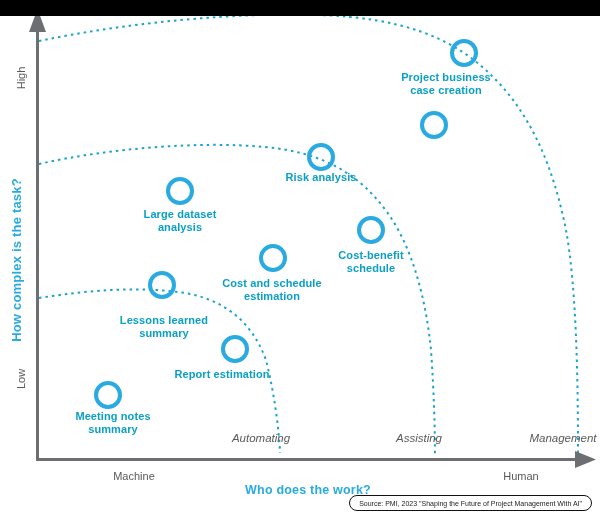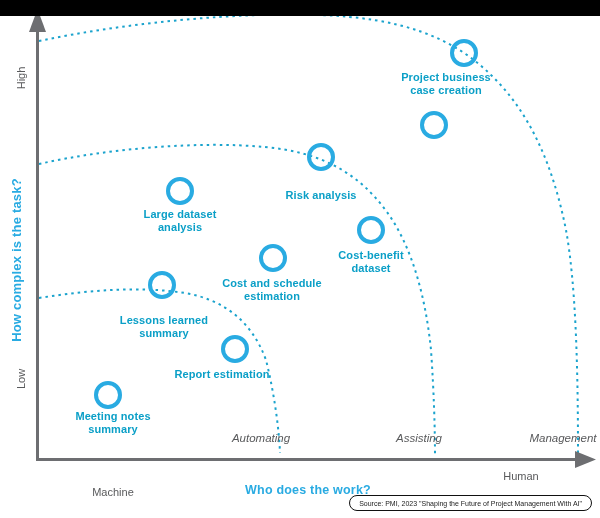--- a/index.html
+++ b/index.html
@@ -73,21 +73,21 @@
 
     <line x1="37.5" y1="460" x2="37.5" y2="30" stroke="#6d6e71" stroke-width="3"></line>
     <polygon points="37.5,9 29,32 46,32" fill="#6d6e71"></polygon>
     <line x1="36" y1="459.5" x2="578" y2="459.5" stroke="#6d6e71" stroke-width="3"></line>
     <polygon points="596,459.5 575,451 575,468" fill="#6d6e71"></polygon>
   </svg>
 
   <div class="ytitle" style="left:16px; top:260px;">How complex is the task?</div>
   <div class="ytick" style="left:21px; top:78px;">High</div>
   <div class="ytick" style="left:21px; top:379px;">Low</div>
-  <div class="xtick" style="left:113px; top:470px;margin-top:16px;">Machine</div>
+  <div class="xtick" style="left:134px; top:470px;">Machine</div>
   <div class="xtick" style="left:521px; top:470px;">Human</div>
   <div class="xtitle" style="left:308px; top:483px;">Who does the work?</div>
 
   <div class="zone-label" style="left:237px; top:432px;">Automating</div>
   <div class="zone-label" style="left:395px; top:432px;">Assisting</div>
   <div class="zone-label" style="left:539px; top:432px;">Management</div>
 
   <div class="pt" style="left:108px; top:395px;"></div>
   <div class="pt" style="left:235px; top:349px;"></div>
   <div class="pt" style="left:162px; top:285px;"></div>
@@ -101,21 +101,21 @@
   <div class="plabel" style="left:113px; top:410px;">Meeting notes
 summary</div>
   <div class="plabel" style="left:222px; top:368px;">Report estimation</div>
   <div class="plabel" style="left:164px; top:302px;margin-top:12px;">Lessons learned
 summary</div>
   <div class="plabel" style="left:180px; top:208px;">Large dataset
 analysis</div>
   <div class="plabel" style="left:272px; top:277px;">Cost and schedule
 estimation</div>
   <div class="plabel" style="left:371px; top:249px;">Cost-benefit
-dataset</div>
-  <div class="plabel" style="left:321px; top:189px;">Risk analysis</div>
+schedule</div>
+  <div class="plabel" style="left:321px; top:171px;">Risk analysis</div>
   <div class="plabel" style="left:446px; top:71px;">Project business
 case creation</div>
 
   <div class="source-strip"></div>
   <div class="source-pill">Source: PMI, 2023 "Shaping the Future of Project Management With AI"</div>
 
 </div>
 
 </body></html>

